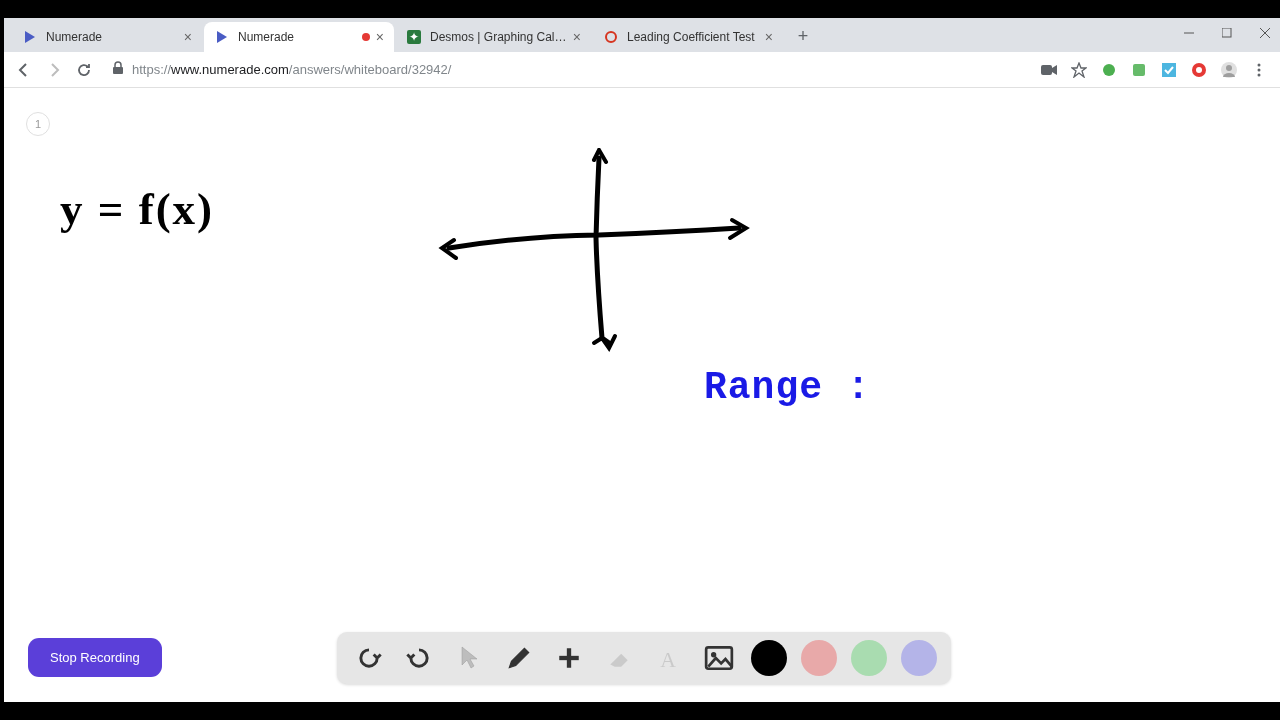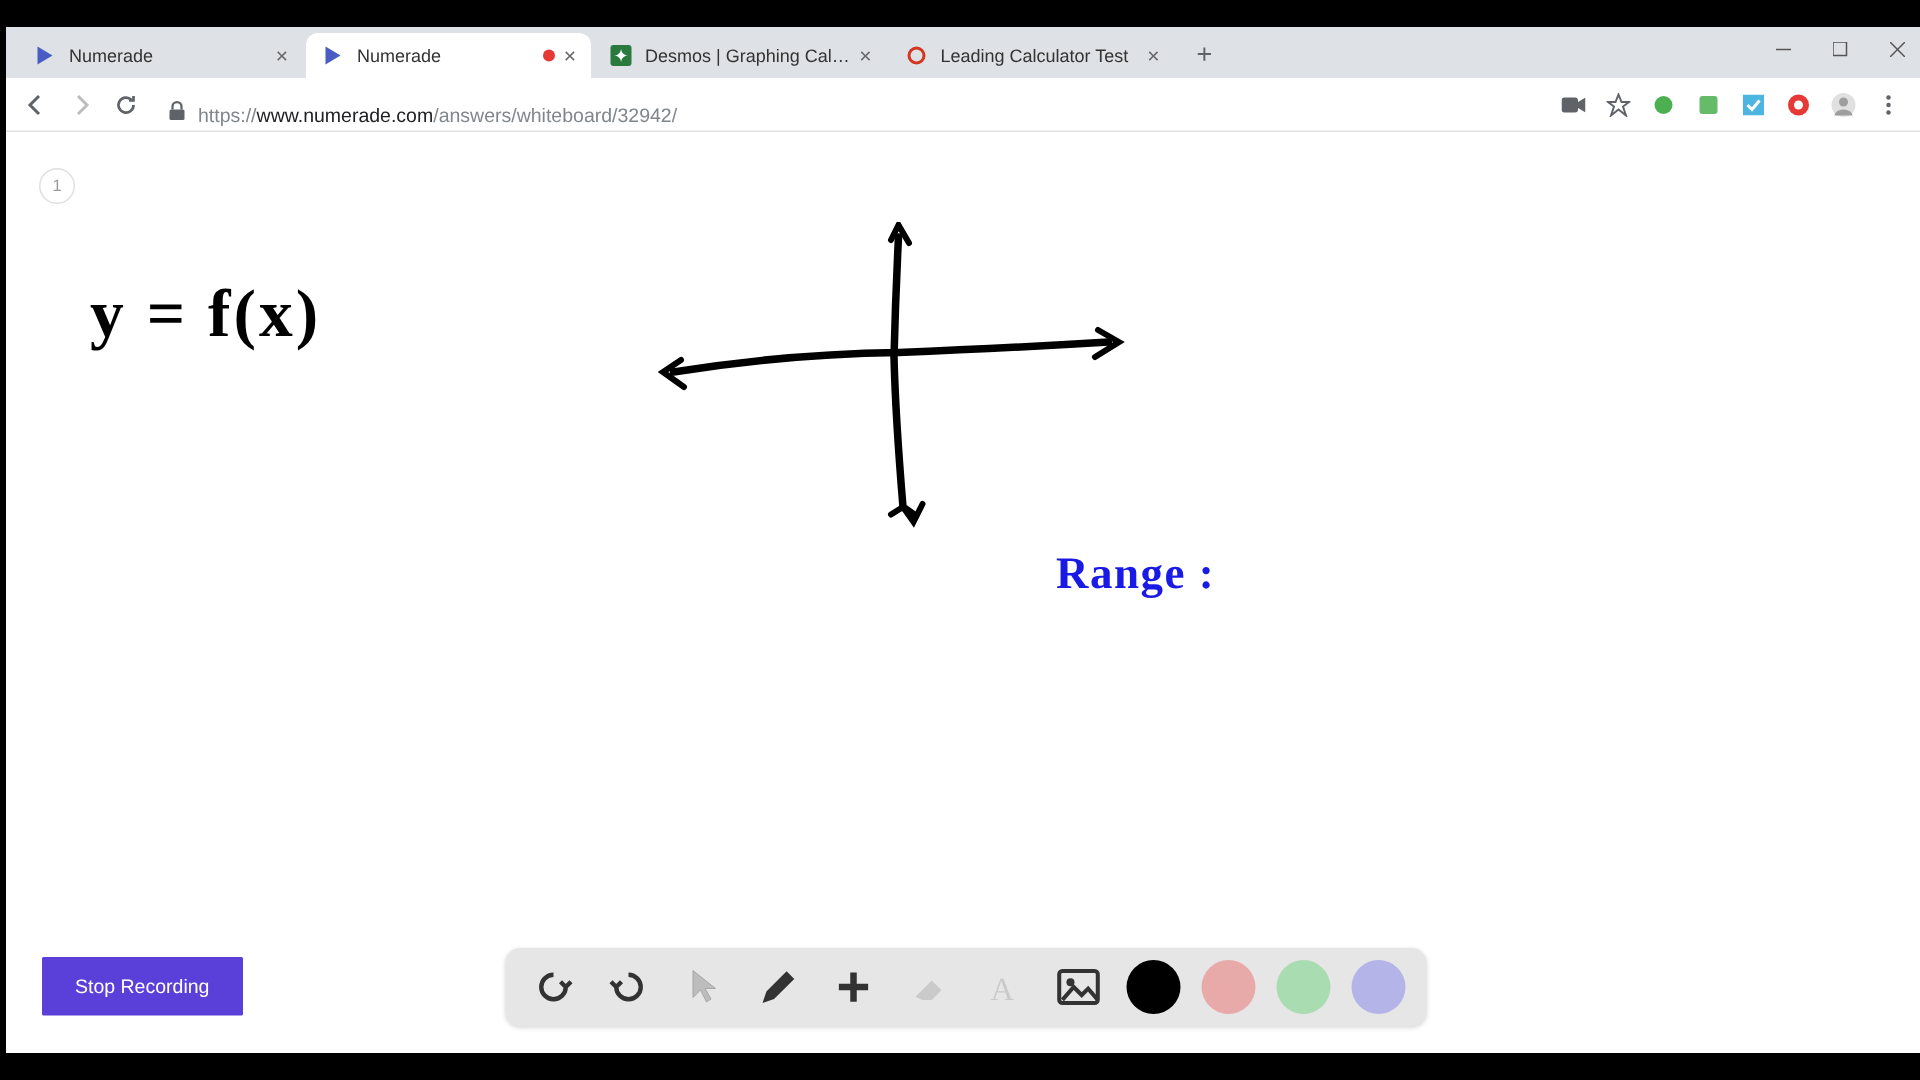--- a/index.html
+++ b/index.html
@@ -11,35 +11,35 @@
 .tab-favicon{width:16px;height:16px;margin-right:8px;flex-shrink:0;display:flex;align-items:center;justify-content:center;}
 .tab-title{flex:1;white-space:nowrap;overflow:hidden;text-overflow:ellipsis;}
 .tab-close{margin-left:6px;color:#666;font-size:14px;cursor:pointer;line-height:1;}
 .rec-dot{width:8px;height:8px;border-radius:50%;background:#e53935;margin-left:6px;flex-shrink:0;}
 .new-tab{width:28px;height:28px;display:flex;align-items:center;justify-content:center;color:#5f6368;font-size:18px;cursor:pointer;margin-left:4px;margin-bottom:2px;}
 .win-controls{position:absolute;right:0;top:0;display:flex;height:30px;}
 .win-btn{width:38px;height:30px;display:flex;align-items:center;justify-content:center;color:#555;cursor:pointer;}
 .address-bar{height:36px;background:#fff;border-bottom:1px solid #e0e0e0;display:flex;align-items:center;padding:0 8px;gap:6px;}
 .nav-btn{width:24px;height:24px;display:flex;align-items:center;justify-content:center;color:#5f6368;cursor:pointer;}
 .nav-btn.disabled{color:#bdbdbd;}
-.url-area{flex:1;display:flex;align-items:flex-end;height:28px;padding:0 10px;font-size:13px;color:#5f6368;}
+.url-area{flex:1;display:flex;align-items:center;height:28px;padding:0 10px;font-size:13px;color:#5f6368;}
 .lock-icon{margin-right:8px;}
 .url-text{color:#202124;}
 .url-text .grey{color:#80868b;}
 .ext-icons{display:flex;align-items:center;gap:12px;padding-right:8px;}
 .ext-icon{width:18px;height:18px;display:flex;align-items:center;justify-content:center;cursor:pointer;}
 .content{position:relative;width:100%;height:614px;background:#fff;}
 .page-badge{position:absolute;top:24px;left:22px;width:24px;height:24px;border:1px solid #e0e0e0;border-radius:50%;display:flex;align-items:center;justify-content:center;font-size:11px;color:#999;}
 .canvas-area{position:absolute;inset:0;}
 .handwritten{font-family:'Comic Sans MS','Segoe Script',cursive;font-weight:bold;}
 .eq{position:absolute;top:95px;left:56px;font-size:45px;color:#000;letter-spacing:2px;}
 .domain-label{position:absolute;top:310px;left:20px;font-size:32px;color:#0a8a0a;letter-spacing:1px;}
-.range-label{position:absolute;top:278px;left:700px;font-size:30px;color:#1a1ae6;letter-spacing:1px;}
+.range-label{position:absolute;top:278px;left:700px;font-size:38px;color:#1a1ae6;letter-spacing:1px;font-family:Liberation Mono, monospace;}
 .axes-svg{position:absolute;top:60px;left:430px;}
-.stop-btn{position:absolute;bottom:25px;left:24px;background:#5b3fd9;color:#fff;border:none;padding:12px 22px;font-size:13px;border-radius:1px;cursor:pointer;}
+.stop-btn{position:absolute;bottom:25px;left:24px;background:#5b3fd9;color:#fff;border:none;padding:12px 22px;font-size:13px;border-radius:11px;cursor:pointer;}
 .toolbar{position:absolute;bottom:18px;left:50%;transform:translateX(-50%);background:#e6e6e6;border-radius:10px;padding:8px 14px;display:flex;align-items:center;gap:14px;box-shadow:0 1px 3px rgba(0,0,0,0.15);}
 .tool-btn{width:36px;height:36px;display:flex;align-items:center;justify-content:center;cursor:pointer;}
 .tool-btn.disabled{opacity:0.35;}
 .color-swatch{width:36px;height:36px;border-radius:50%;cursor:pointer;}
 .numerade-icon{width:0;height:0;border-left:6px solid transparent;border-right:6px solid transparent;border-top:10px solid #4a5cc4;transform:rotate(-90deg);}
 .desmos-icon{font-size:12px;color:#fff;background:#2a7a3e;width:14px;height:14px;border-radius:2px;display:flex;align-items:center;justify-content:center;}
 .target-icon{width:12px;height:12px;border:2px solid #d63520;border-radius:50%;position:relative;}
 </style>
 </head>
 <body>
@@ -65,21 +65,21 @@
       <span class="tab-favicon">
           <span class="desmos-icon">✦</span>
         </span>
       <span class="tab-title">Desmos | Graphing Calculator</span>
       <span class="tab-close">×</span>
     </div>
     <div class="tab">
       <span class="tab-favicon">
           <span class="target-icon"></span>
         </span>
-      <span class="tab-title">Leading Calculator Test</span>
+      <span class="tab-title">Leading Coefficient Test</span>
       <span class="tab-close">×</span>
     </div>
     <div class="new-tab">+</div>
     <div class="win-controls">
       <div class="win-btn">
           <svg width="10" height="10">
             <line x1="0" y1="5" x2="10" y2="5" stroke="#555" stroke-width="1"></line>
           </svg>
         </div>
       <div class="win-btn">

